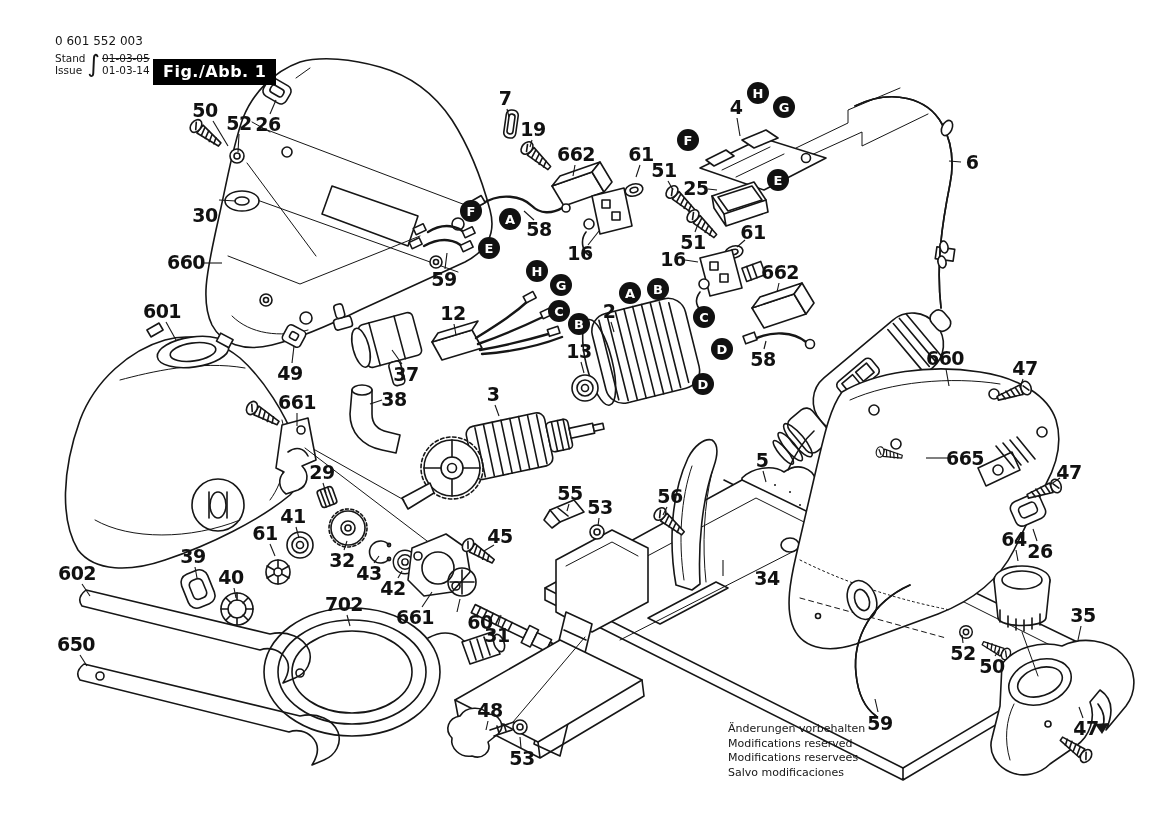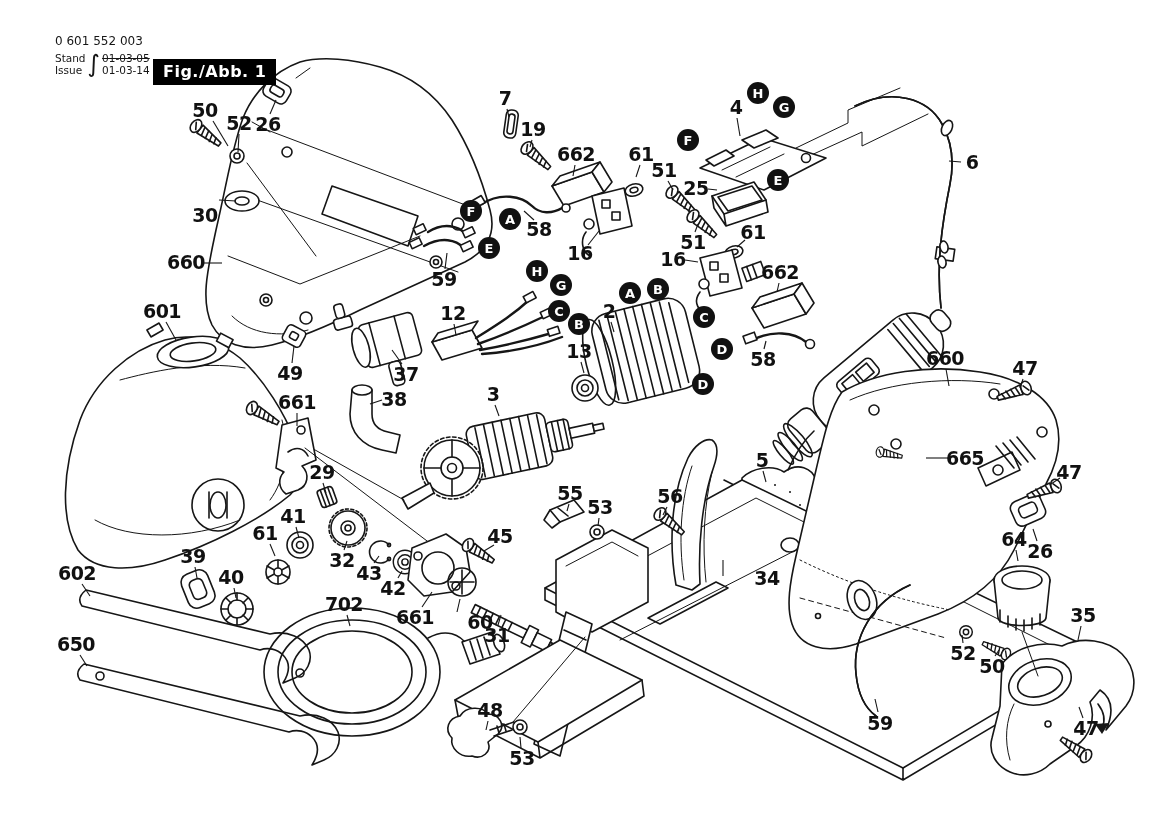--- a/index.html
+++ b/index.html
@@ -633,13 +633,19 @@
       <div class="callout" style="left: 658px; top: 289px;">B</div>
       <div class="callout" style="left: 704px; top: 317px;">C</div>
       <div class="callout" style="left: 722px; top: 349px;">D</div>
       <div class="callout" style="left: 703px; top: 384px;">D</div>
       <div class="callout" style="left: 758px; top: 93px;">H</div>
       <div class="callout" style="left: 784px; top: 107px;">G</div>
       <div class="callout" style="left: 688px; top: 140px;">F</div>
       <div class="callout" style="left: 778px; top: 180px;">E</div>
     </div>
 
+  <div class="footer">
+    <div>Änderungen vorbehalten</div>
+    <div>Modifications reserved</div>
+    <div>Modifications reservees</div>
+    <div>Salvo modificaciones</div>
+  </div>
 </div>
 
 </body></html>

